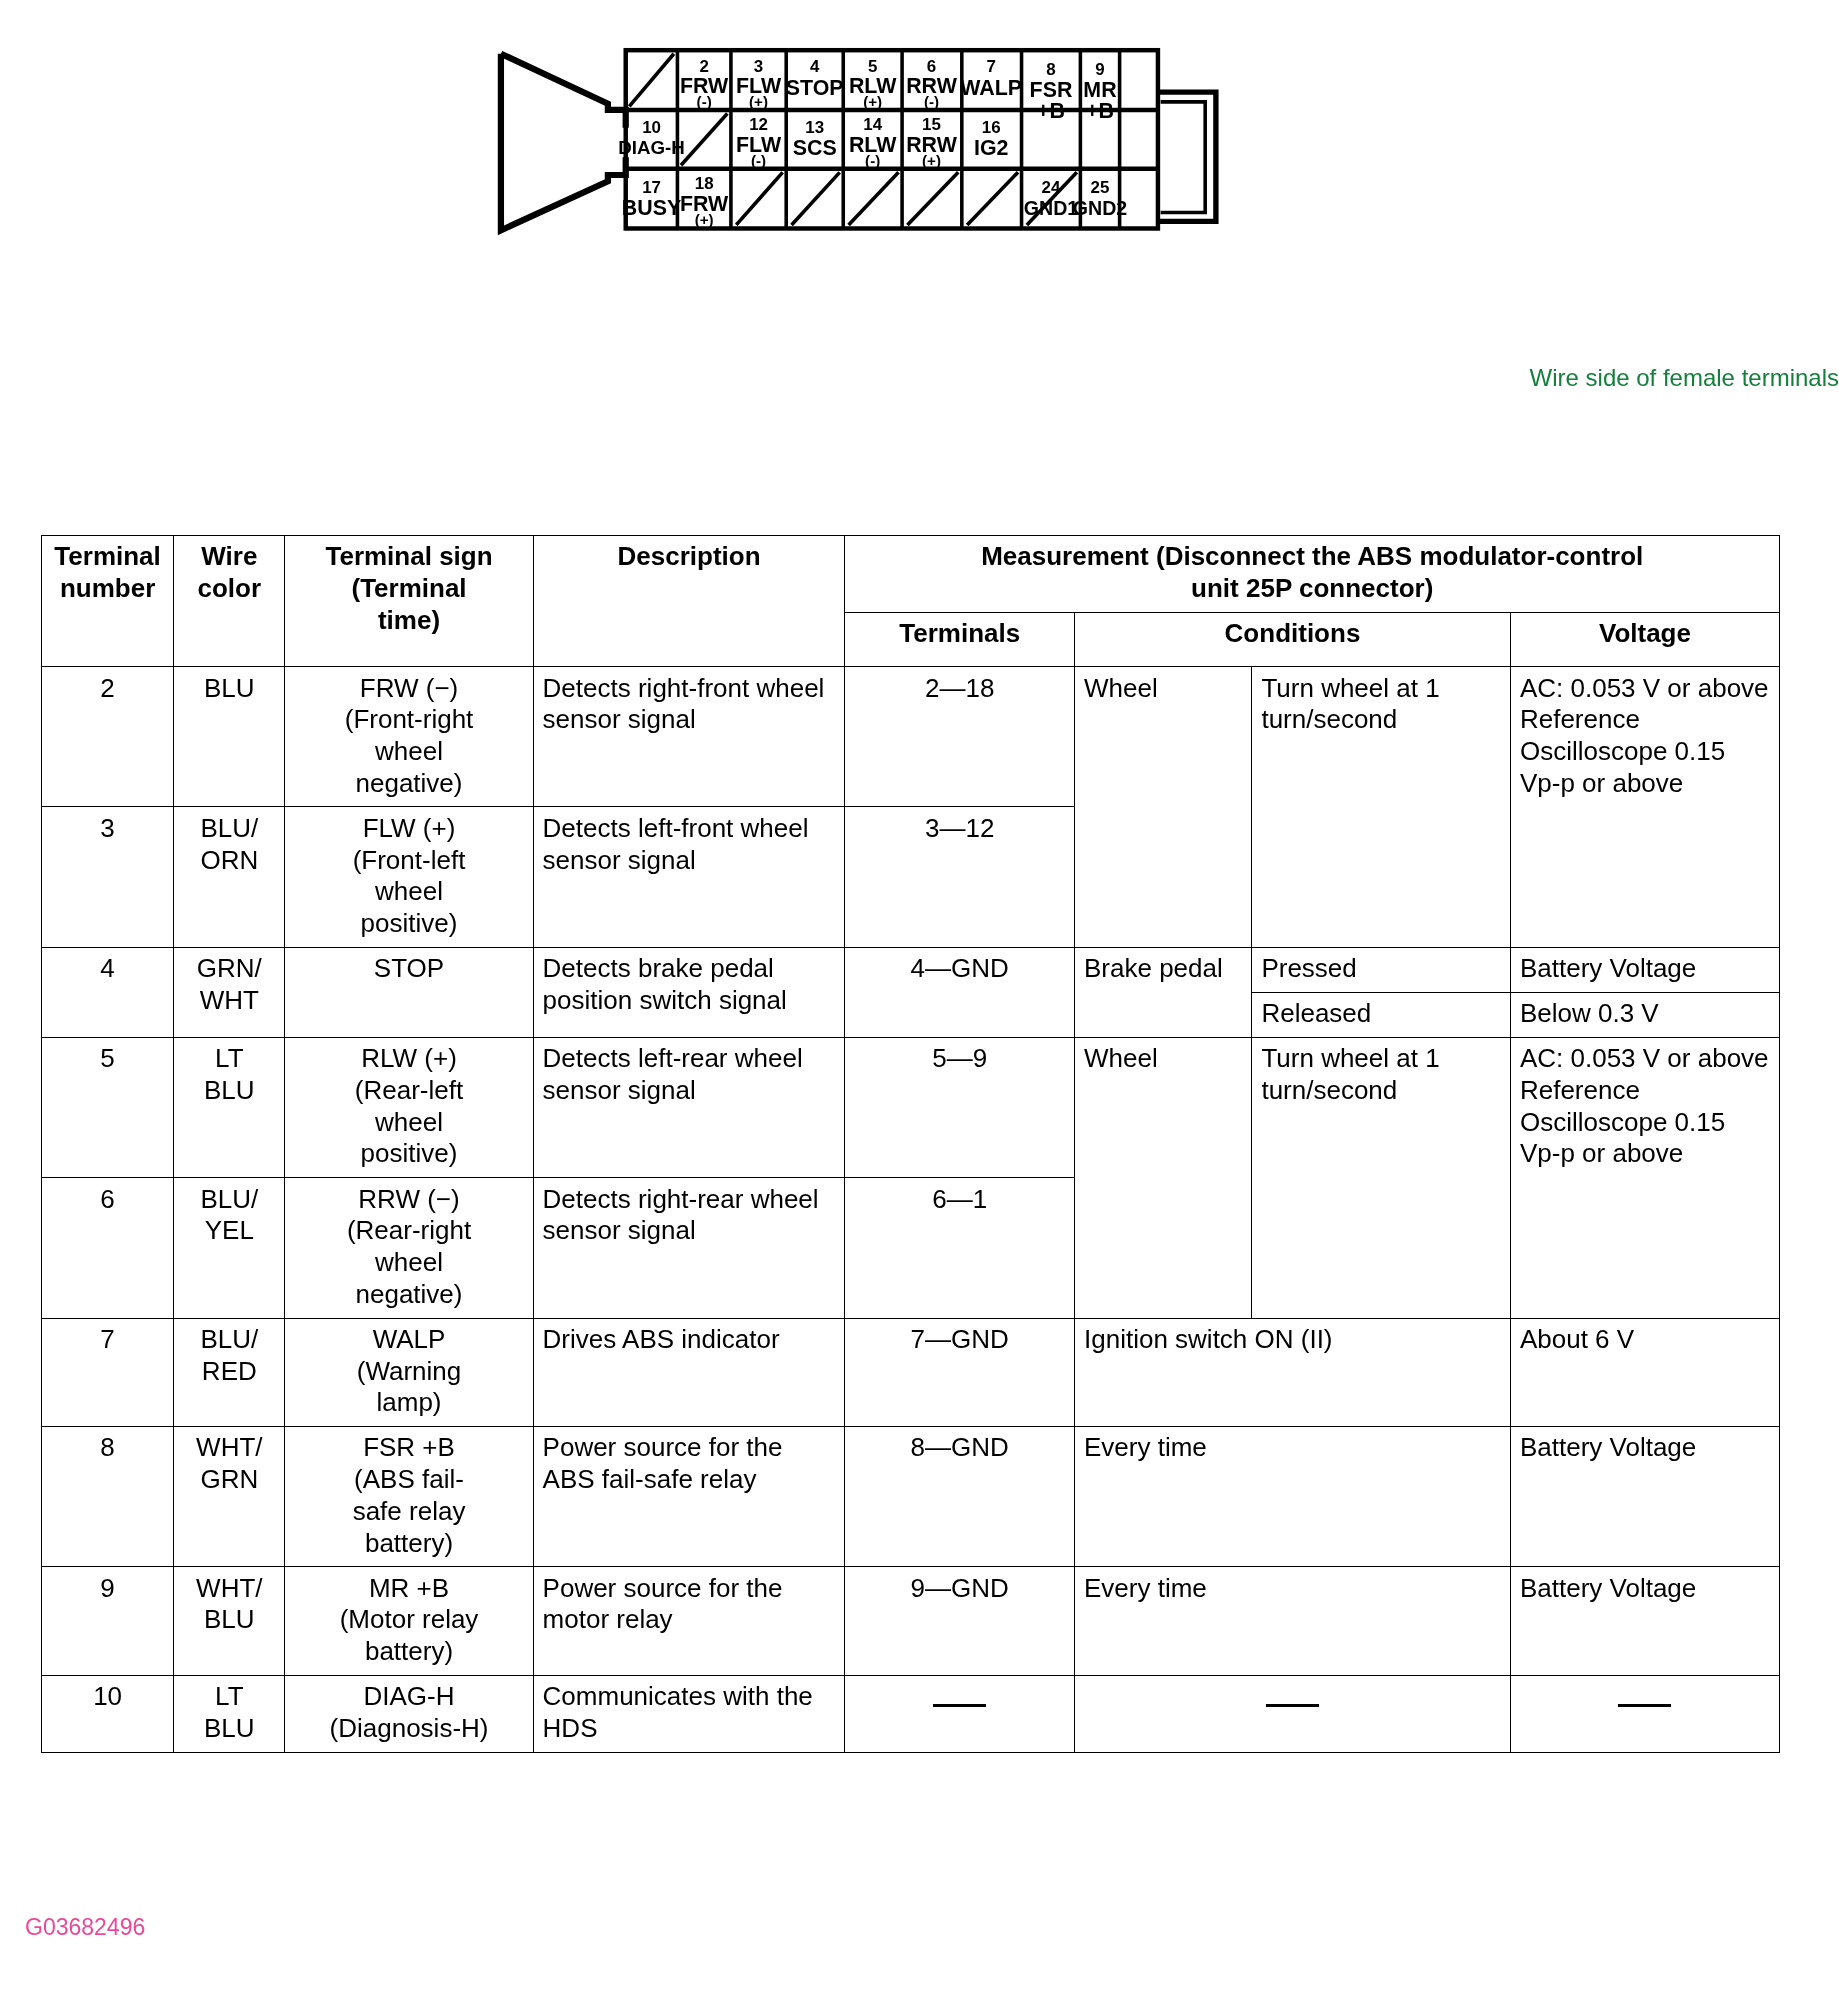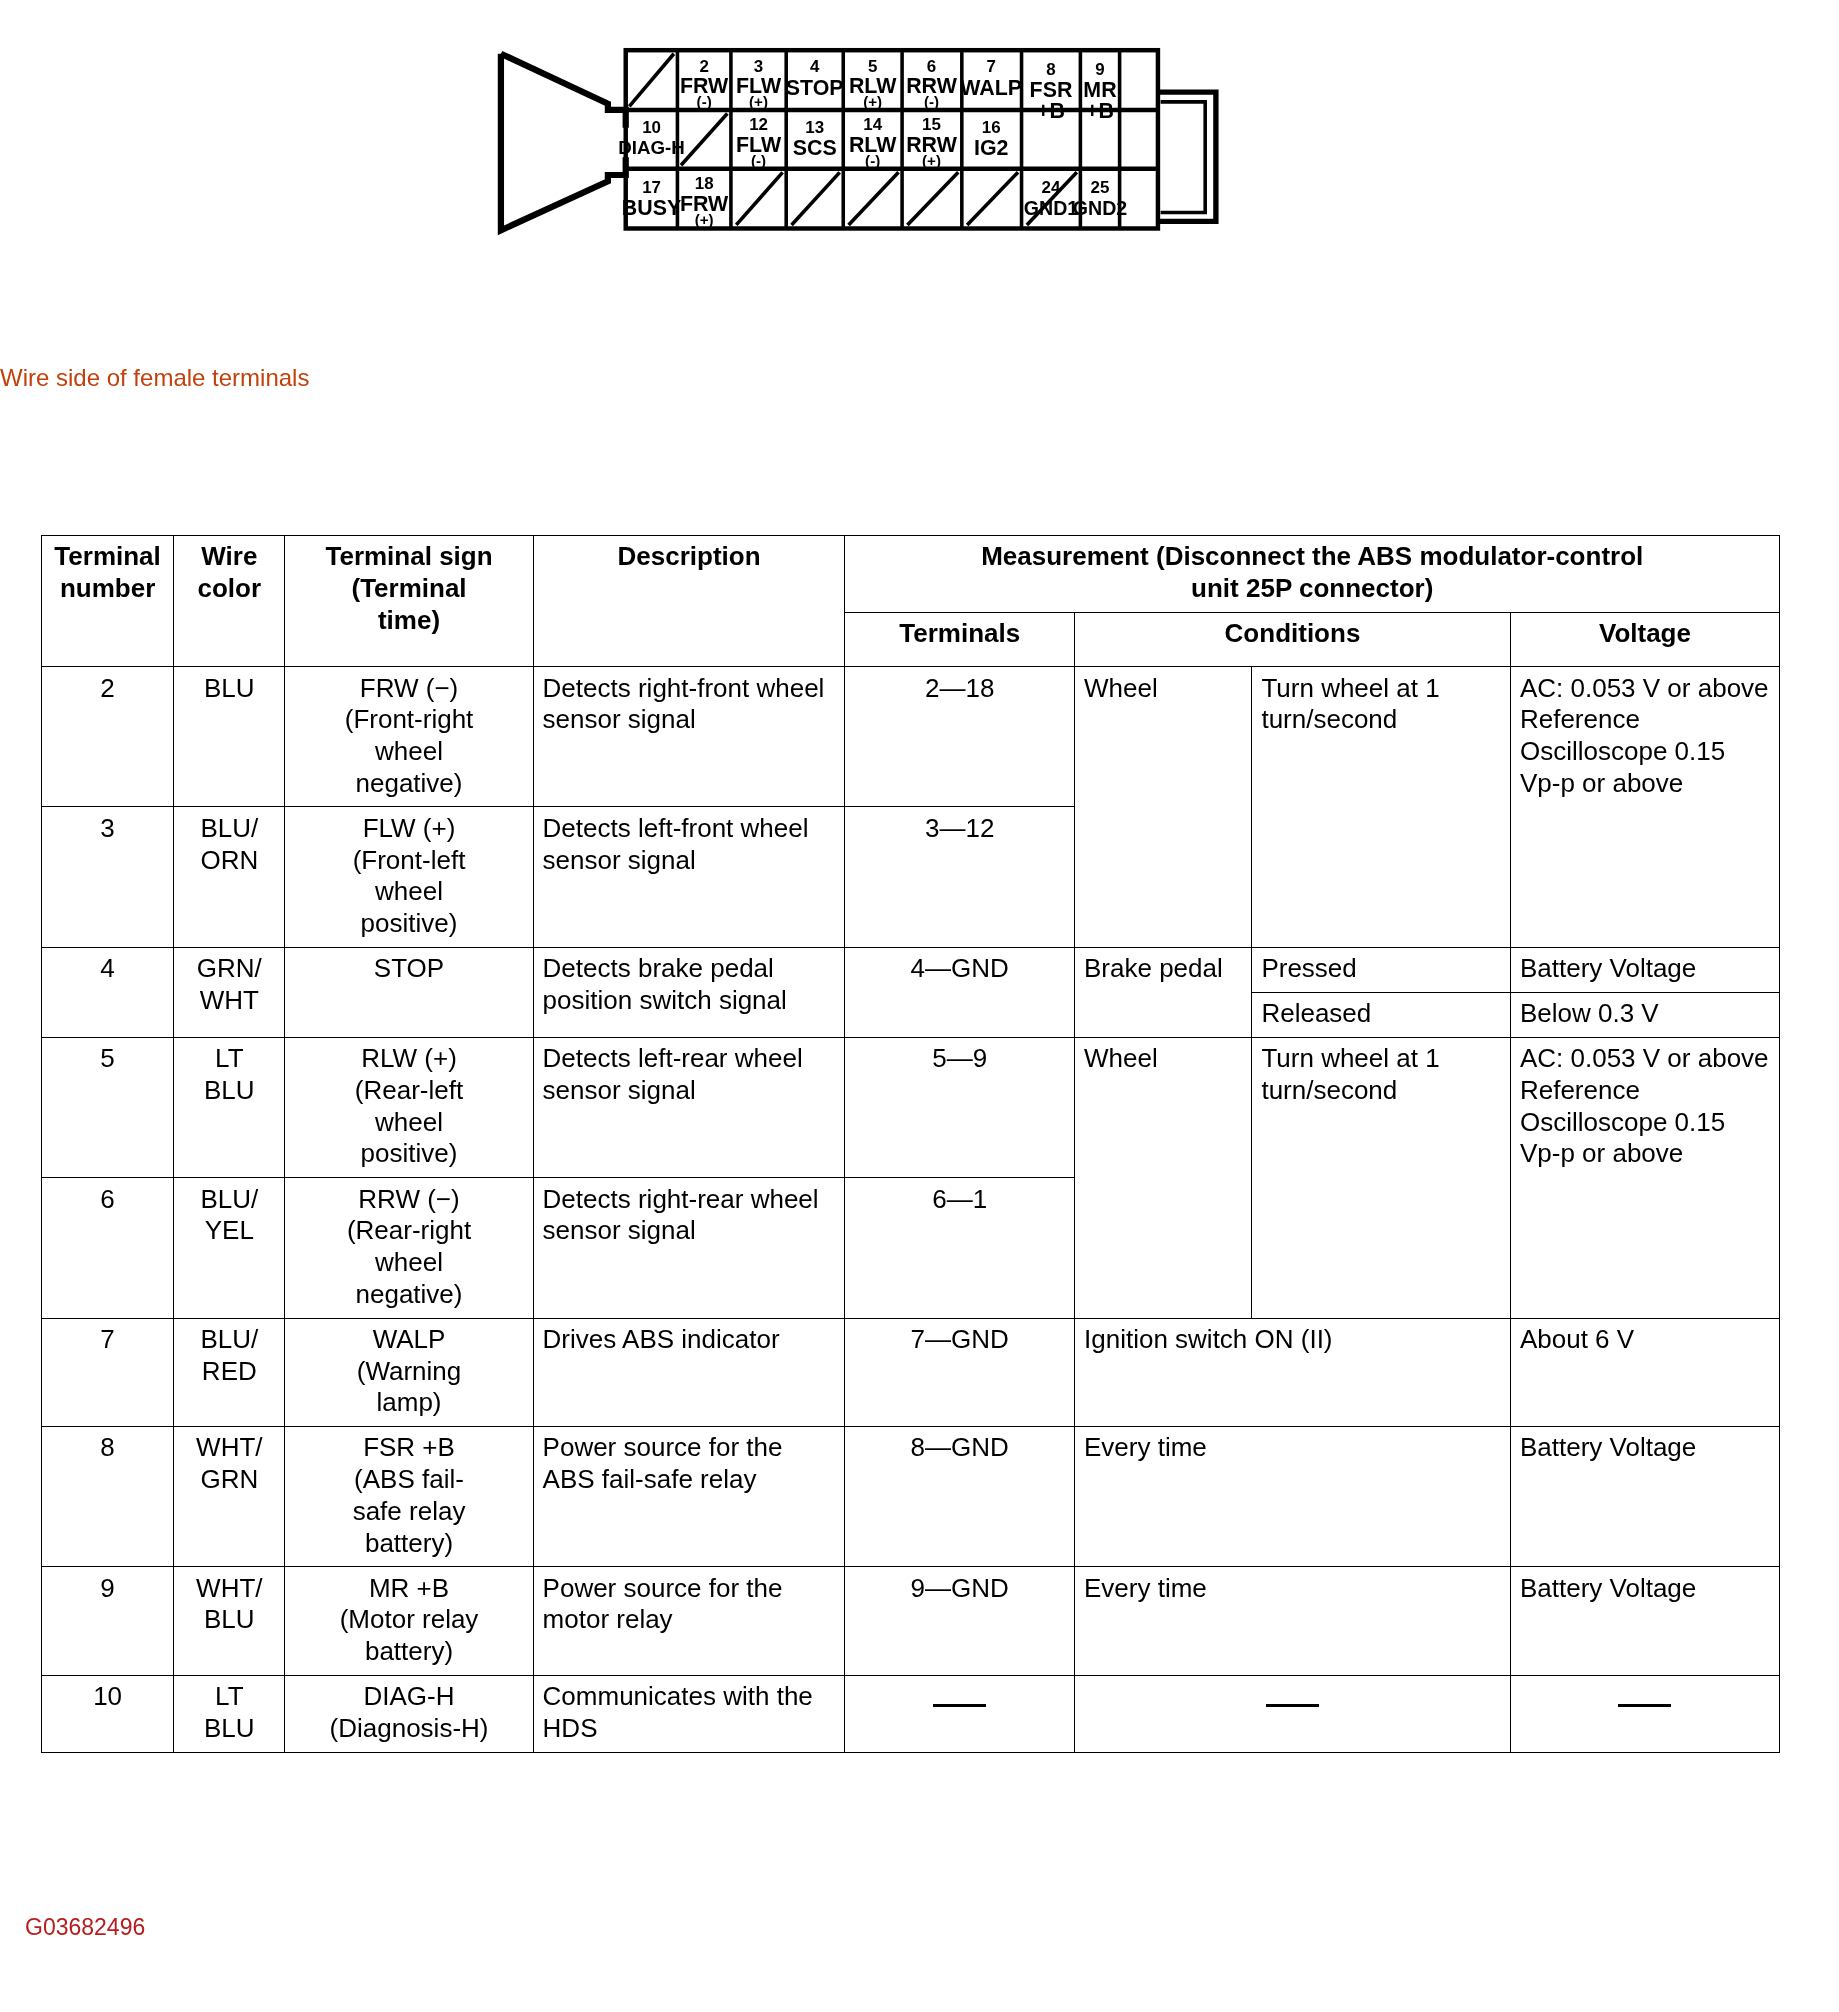--- a/index.html
+++ b/index.html
@@ -35,24 +35,24 @@
   .pin-num   { font-size: 19px; }
   .pin-name  { font-size: 24px; }
   .pin-sign  { font-size: 17px; }
 
   
   #diagram-caption {
     position: absolute;
     left: 0;
     top: 364px;
     width: 1839px;
-    text-align: left;
+    text-align: right;
     font-size: 24px;
     font-family: "Liberation Sans", sans-serif;
-    color: #c2410c;
+    color: #15803d;
   }
 
   
   #terminal-table-wrap {
     position: absolute;
     left: 41px;
     top: 535px;
     width: 1739px;
   }
   table.tt {
@@ -93,21 +93,21 @@
     margin-top: 14.3px;
   }
 
   
   #footer-code {
     position: absolute;
     left: 25px;
     top: 1914px;
     font-size: 23px;
     font-family: "Liberation Sans", sans-serif;
-    color: #b91c1c;
+    color: #ec4899;
   }
 </style>
 </head>
 <body>
 
 <div id="connector-diagram">
   <svg width="838" height="223" viewBox="0 0 940 250" xmlns="http://www.w3.org/2000/svg">
 
     <g stroke="#000" fill="none" stroke-width="7">
       <path d="M 10 12 L 10 210 L 130 155 L 130 148 L 150 148 L 150 128"></path>

